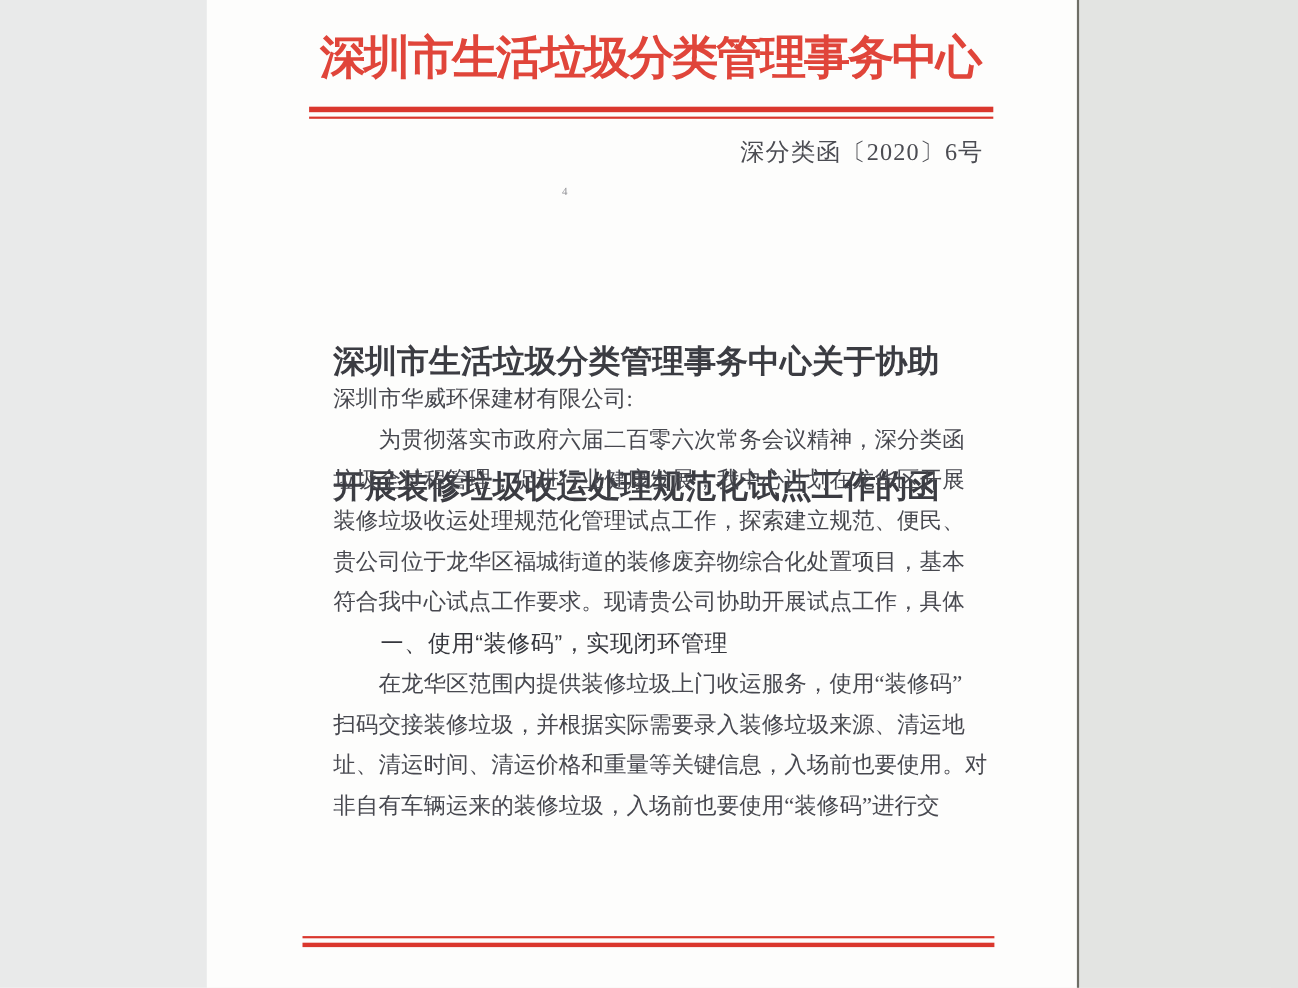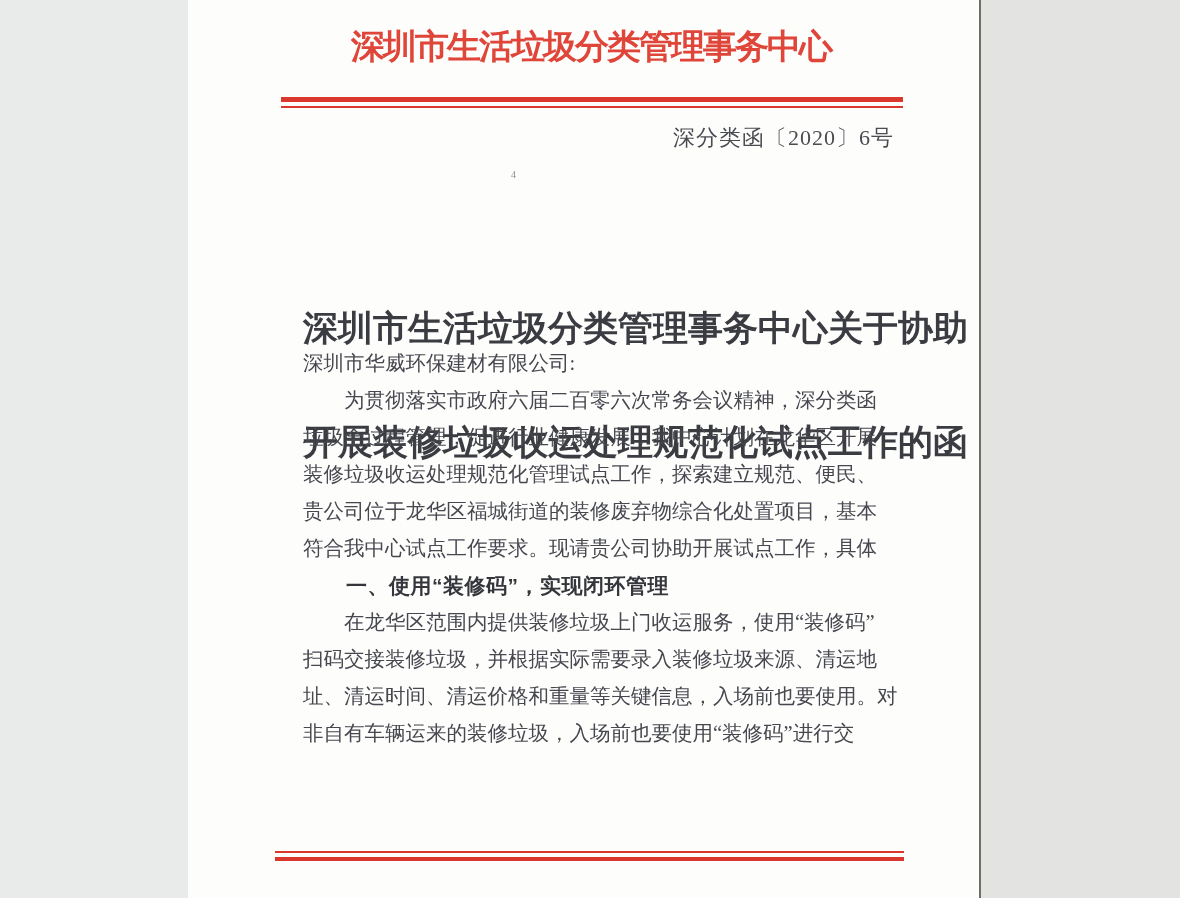--- a/index.html
+++ b/index.html
@@ -28,21 +28,21 @@
   }
   .page-edge {
     position: absolute; right: 0; top: 0;
     width: 2px; height: 100%;
     background: #6e6e66;
   }
   .org-name {
     position: absolute; top: 24px; left: 0; width: 100%;
     box-sizing: border-box; padding-left: 13px;
     text-align: center;
-    font-size: 34px; font-weight: bold;
+    font-size: 42px; font-weight: bold;
     letter-spacing: -2px;
     color: var(--accent);
     white-space: pre;
   }
   .rule-head {
     position: absolute; top: 97px; left: 93px; width: 622px;
   }
   .rule-head .bar-thick { height: 5px; background: var(--rule); }
   .rule-head .bar-thin  { height: 2px; background: var(--rule); margin-top: 4px; }
   .doc-number {
@@ -50,37 +50,37 @@
     font-size: 22px; color: #4b4c52; letter-spacing: 1px;
     white-space: pre;
   }
   .scan-artifact {
     position: absolute; top: 169px; left: 323px;
     font-size: 10px; color: #909095;
   }
   .doc-title {
     position: absolute; top: 234px; left: 115px; width: 576px;
     text-align: left;
-    font-size: 35px; font-weight: bold; line-height: 38px;
+    font-size: 29px; font-weight: bold; line-height: 38px;
     color: #3b3c42;
     white-space: pre;
   }
   .body-col {
     position: absolute; top: 345px; left: 115px; width: 610px;
     font-size: 20.5px; line-height: 37px;
     color: #47484f;
   }
   .line {
     height: 37px;
     white-space: pre;
     letter-spacing: 0px;
   }
   .line.heading {
     font-family: "Liberation Sans", "DejaVu Sans", sans-serif;
-    font-weight: bold;
+    font-weight: normal;
     font-size: 21px;
     color: #35363c;
     letter-spacing: 0.5px;
   }
   .rule-foot {
     position: absolute; top: 851px; left: 87px; width: 629px;
   }
   .rule-foot .bar-thin  { height: 2px; background: var(--rule); }
   .rule-foot .bar-thick { height: 4px; background: var(--rule); margin-top: 4px; }
 </style>

